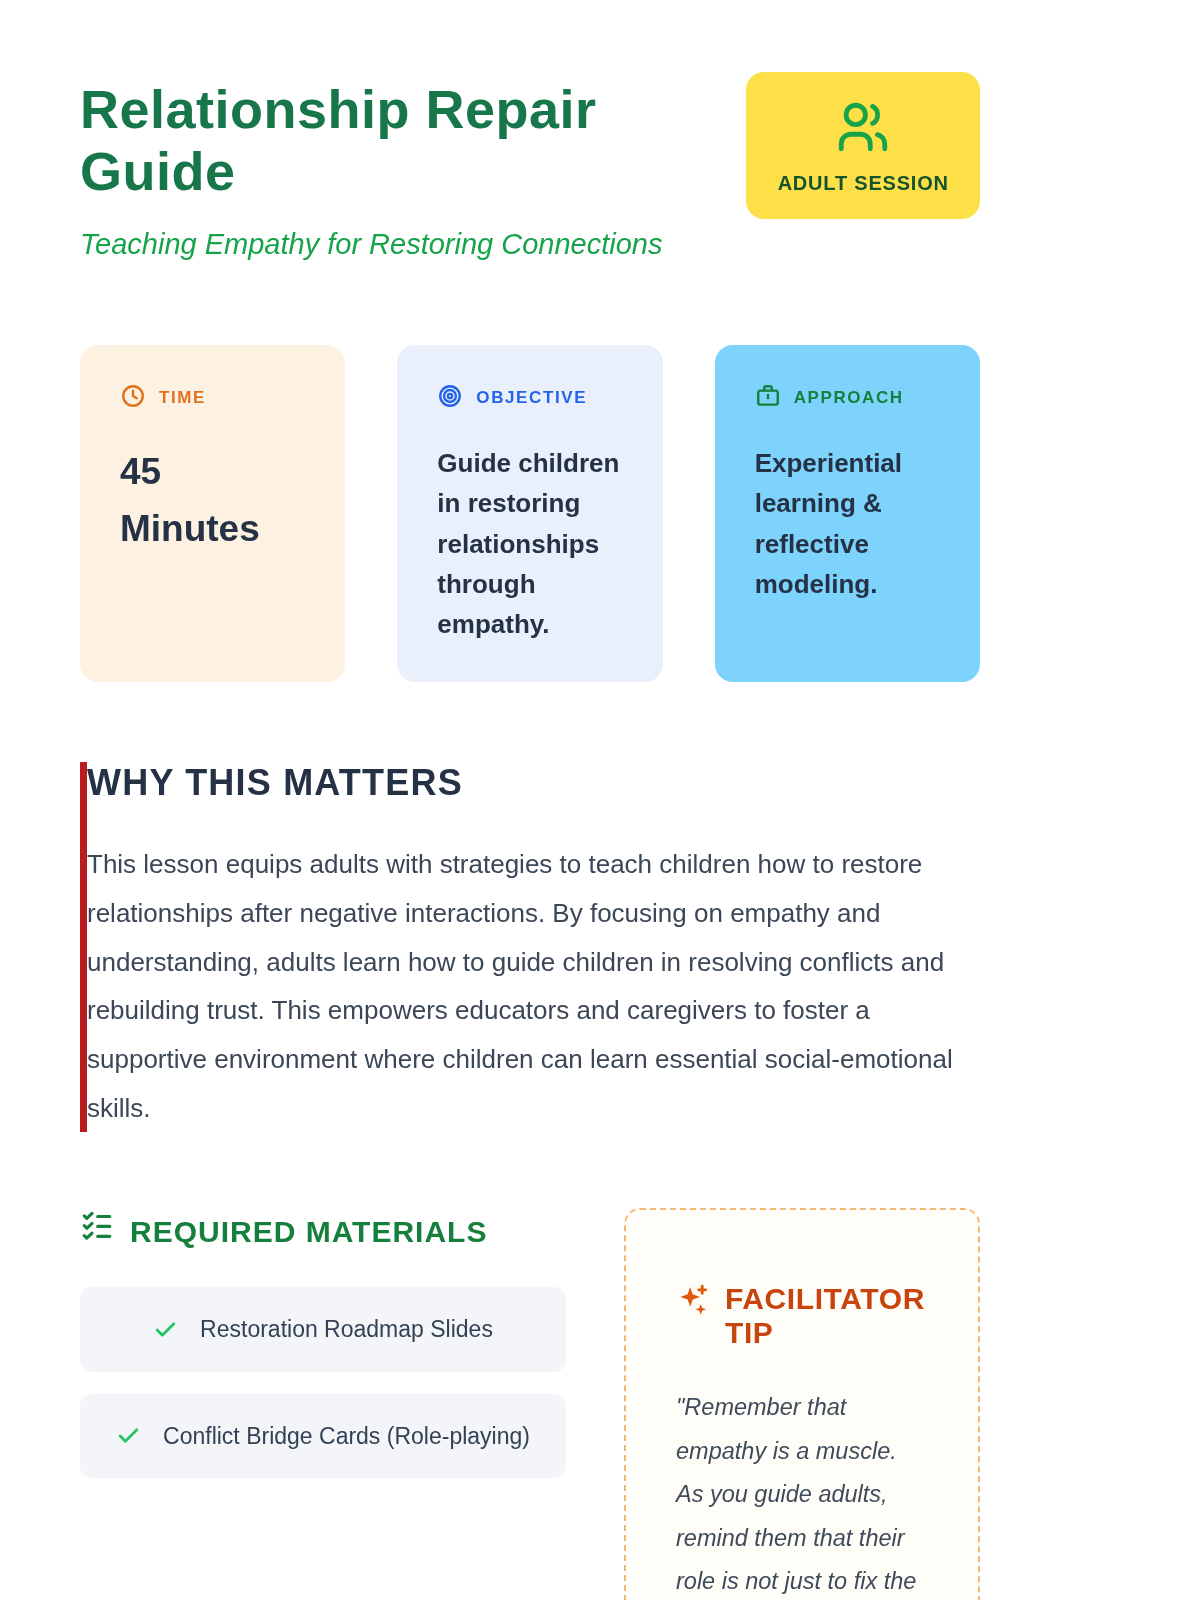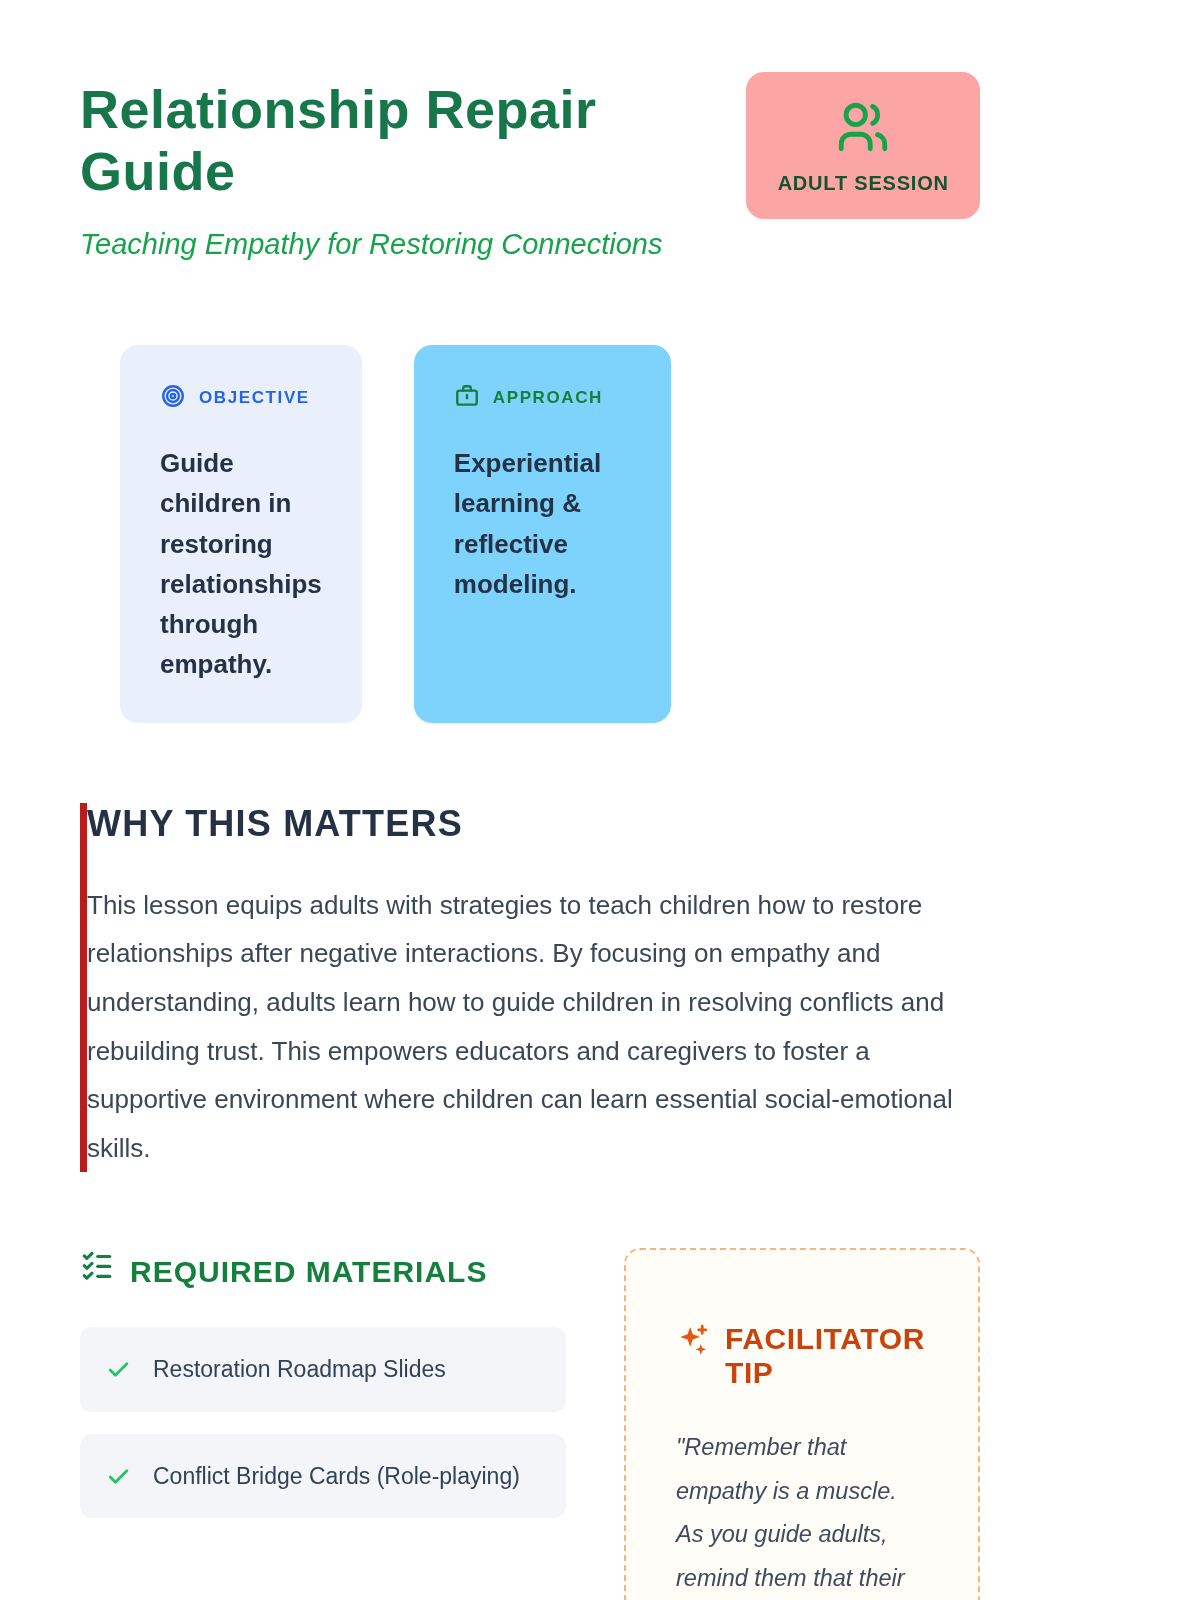--- a/index.html
+++ b/index.html
@@ -4,50 +4,50 @@
 <style>
   * { box-sizing: border-box; margin: 0; padding: 0; }
   html, body { width: 1200px; height: 1600px; overflow: hidden; background: #ffffff; }
   body { font-family: "Liberation Sans", sans-serif; color: #1e293b; }
   .page { padding: 78px 80px 0 80px; width: 1060px; height: 1600px; overflow: hidden; }
 
   
   .header { display: flex; justify-content: space-between; align-items: flex-start; }
   .page-title { font-size: 54px; font-weight: 800; color: #17764a; letter-spacing: 0.5px; }
   .page-subtitle { margin-top: 26px; font-size: 29px; font-style: italic; font-weight: 500; color: #16a34a; }
-  .badge-card { width: 240px; background: #fca5a5; border-radius: 18px; padding: 26px 16px 24px; text-align: center; margin-top: -6px; }
+  .badge-card { width: 240px; background: #fde047; border-radius: 18px; padding: 26px 16px 24px; text-align: center; margin-top: -6px; }
   .badge-icon svg { width: 58px; height: 58px; }
   .badge-label { display: block; margin-top: 12px; font-size: 20px; font-weight: 800; color: #14532d; letter-spacing: 0.8px; }
 
   
   .cards-row { margin-top: 84px; display: grid; grid-template-columns: 1fr 1fr 1fr; gap: 52px; }
   .info-card { border-radius: 18px; padding: 38px 40px; min-height: 328px; }
   .card-time { background: #fdf1e2; }
-  .card-objective { background: #e9f0fb; margin-left: 40px; }
+  .card-objective { background: #e9f0fb; }
   .card-approach { background: #7dd3fc; }
   .card-head { display: flex; align-items: center; gap: 13px; margin-bottom: 30px; }
   .card-head svg { width: 26px; height: 26px; }
   .card-label { font-size: 17px; font-weight: 800; letter-spacing: 1.6px; }
   .card-time .card-label { color: #e2711d; }
   .card-objective .card-label { color: #2563eb; }
   .card-approach .card-label { color: #15803d; }
   .card-value { font-size: 26px; font-weight: 700; color: #253246; line-height: 1.55; }
   .time-value { font-size: 37px; font-weight: 800; color: #253246; }
 
   
   .why-section { margin-top: 80px; border-left: 7px solid #b91c1c; }
   .why-heading { font-size: 36px; font-weight: 800; letter-spacing: 1.2px; color: #253246; }
   .why-body { margin-top: 36px; font-size: 26px; line-height: 1.87; color: #3b4656; }
 
   
   .bottom-row { margin-top: 76px; display: flex; gap: 58px; align-items: flex-start; }
   .materials-col { flex: 0 0 486px; }
   .materials-heading { display: flex; align-items: flex-end; gap: 16px; color: #15803d; font-size: 30px; font-weight: 800; letter-spacing: 1px; }
   .materials-heading svg { width: 34px; height: 34px; }
-  .material-item { margin-top: 22px; background: #f3f5f8; border-radius: 12px; padding: 25px 26px; display: flex; align-items: center; gap: 22px; }
+  .material-item { margin-top: 22px; background: #f3f5f8; border-radius: 12px; padding: 25px 26px; display: flex; align-items: center; gap: 22px; justify-content: center; }
   .material-item:first-of-type { margin-top: 38px; }
   .material-check svg { width: 25px; height: 25px; display: block; }
   .material-label { font-size: 23px; font-weight: 500; color: #334155; line-height: 1.5; }
 
   .tip-card { flex: 1; border: 2px dashed #f3b878; border-radius: 16px; background: #fffdf7; padding: 56px 50px; min-height: 600px; }
   .tip-heading { display: flex; align-items: flex-start; gap: 15px; color: #c8440d; font-size: 30px; font-weight: 800; letter-spacing: 0.6px; margin-top: 16px; }
   .tip-heading svg { width: 34px; height: 34px; }
   .tip-body { margin-top: 36px; font-size: 23.5px; font-style: italic; font-weight: 500; color: #3f4a5a; line-height: 1.85; }
 </style>
 </head>
@@ -67,20 +67,32 @@
           <path d="M3 21v-2a4 4 0 0 1 4-4h4a4 4 0 0 1 4 4v2"></path>
           <path d="M16 3.5a4 4 0 0 1 0 7"></path>
           <path d="M21 21v-2a4 4 0 0 0-3-3.85"></path>
         </svg>
       </span>
       <span class="badge-label">ADULT SESSION</span>
     </div>
   </header>
 
   <section class="cards-row">
+    <div class="info-card card-time">
+      <div class="card-head">
+        <span>
+          <svg viewBox="0 0 24 24" fill="none" stroke="#e2711d" stroke-width="2.2" stroke-linecap="round" stroke-linejoin="round">
+            <circle cx="12" cy="12" r="9"></circle>
+            <path d="M12 7v5l3.5 2"></path>
+          </svg>
+        </span>
+        <span class="card-label">TIME</span>
+      </div>
+      <div class="card-value time-value">45 Minutes</div>
+    </div>
 
     <div class="info-card card-objective">
       <div class="card-head">
         <span>
           <svg viewBox="0 0 24 24" fill="none" stroke="#2563eb" stroke-width="2.2" stroke-linecap="round" stroke-linejoin="round">
             <circle cx="12" cy="12" r="9"></circle>
             <circle cx="12" cy="12" r="5.5"></circle>
             <circle cx="12" cy="12" r="2"></circle>
           </svg>
         </span>

